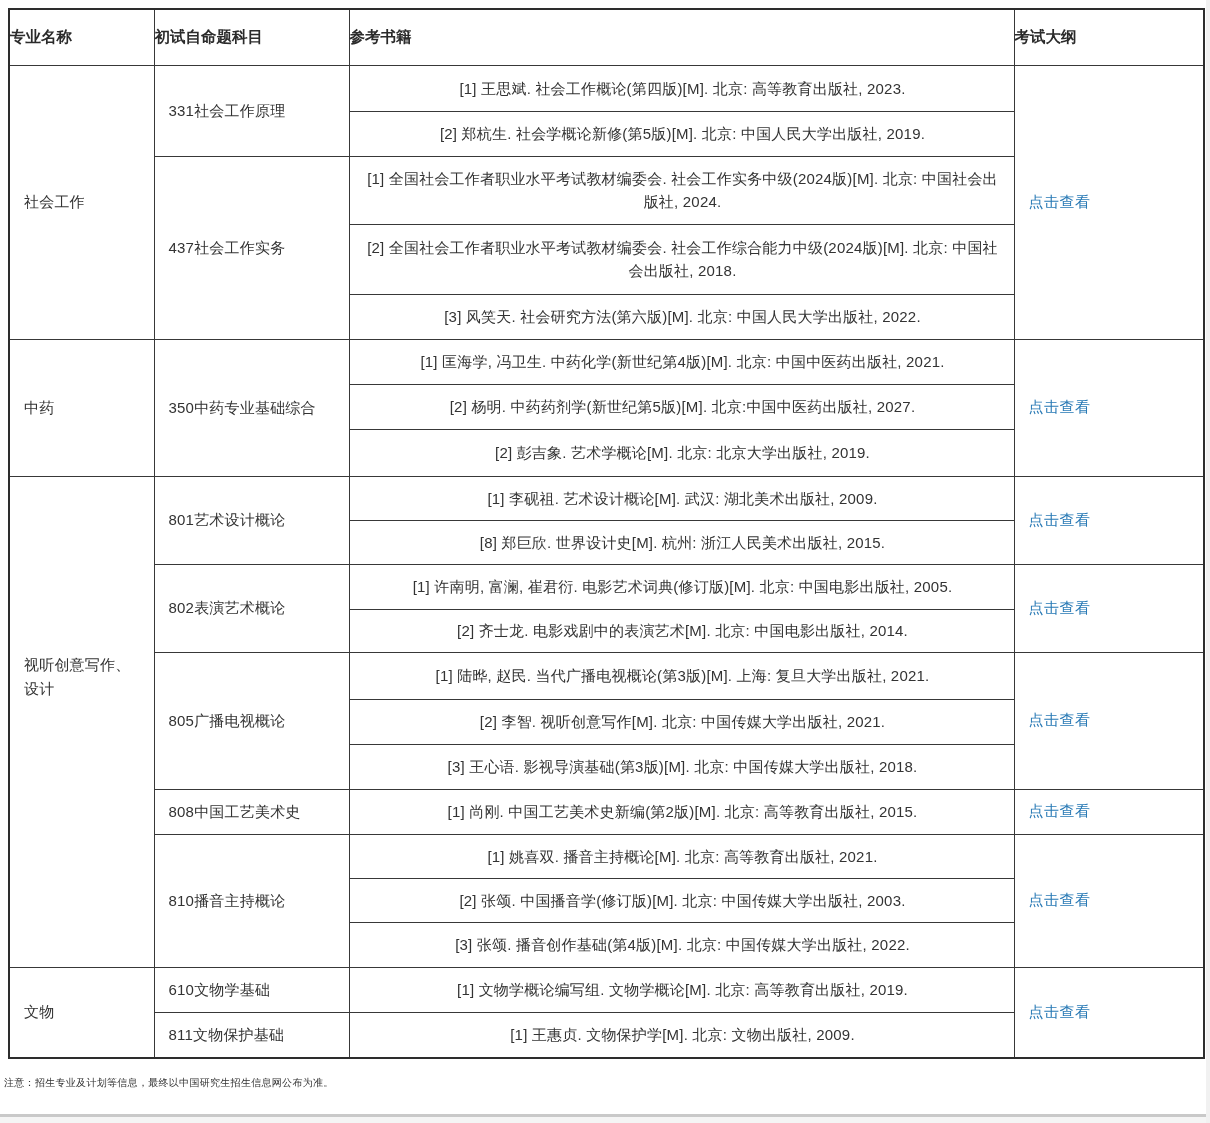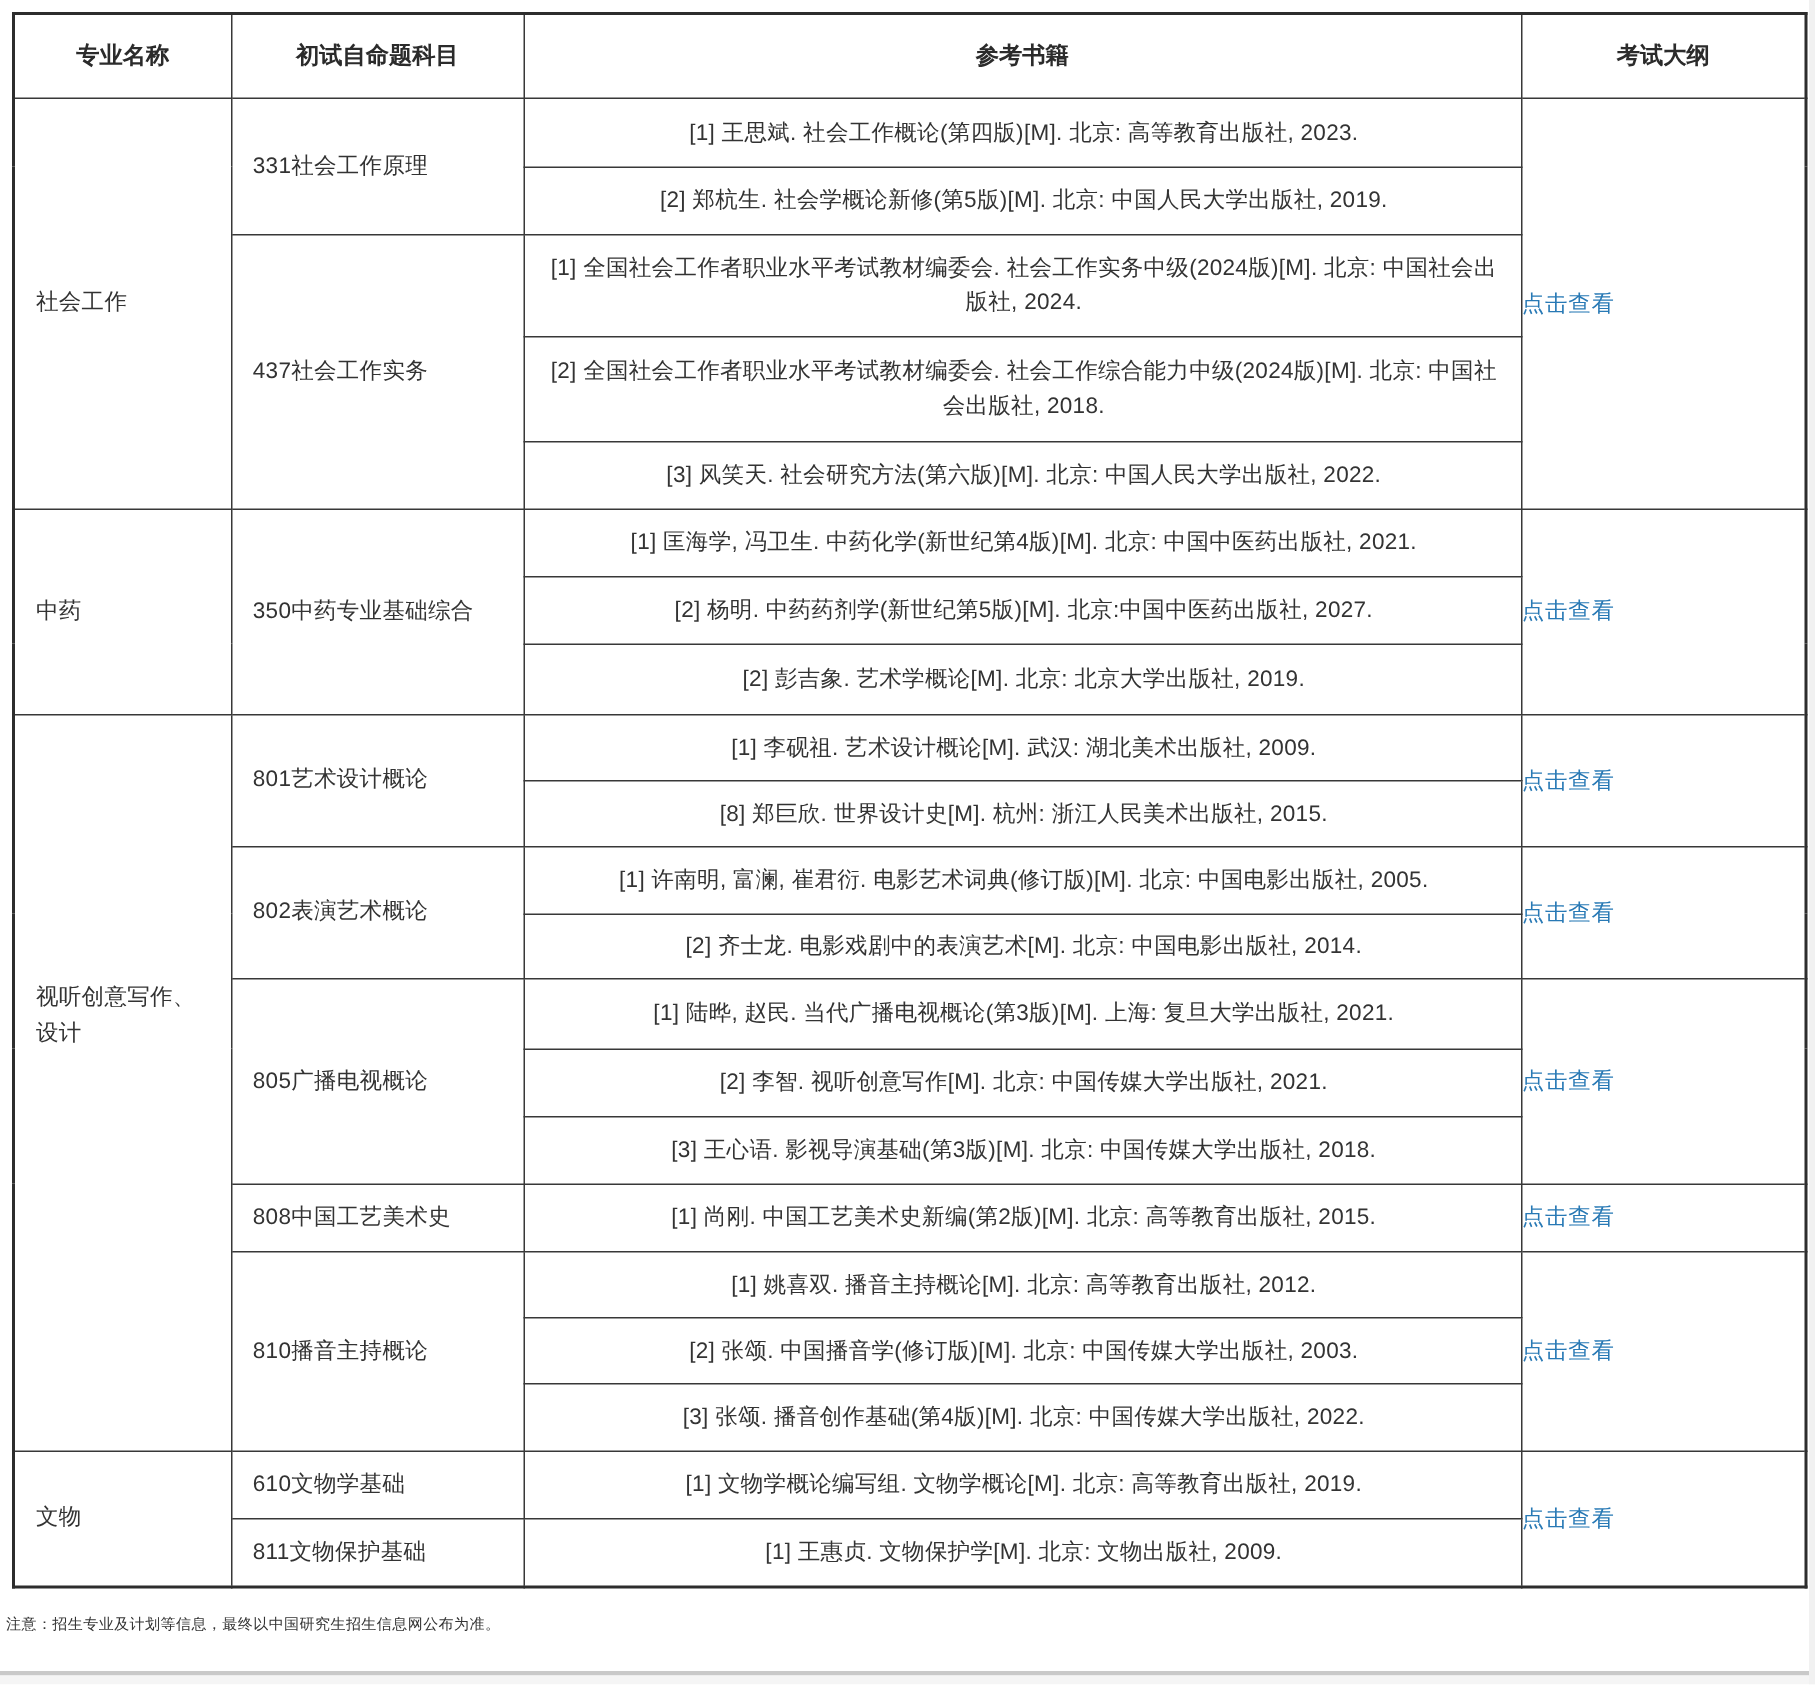--- a/index.html
+++ b/index.html
@@ -21,21 +21,21 @@
   }
   .ref-table th, .ref-table td {
     border: 1px solid #383838;
     font-size: 15px;
     color: #333333;
     vertical-align: middle;
     background: #fff;
   }
   .ref-table th {
     font-weight: bold;
-    text-align: center;
+    text-align: left;
     height: 56px;
     font-size: 15.5px;
     color: #2b2b2b;
   }
   col.c-major   { width: 145px; }
   col.c-subject { width: 195px; }
   col.c-books   { width: 665px; }
   col.c-syll    { width: 190px; }
 
   td.major-cell, td.subject-cell {
@@ -43,21 +43,21 @@
     line-height: 24px;
     letter-spacing: 0.2px;
   }
   td.major-cell.shift-up { padding-bottom: 90px; }
   td.book-cell {
     padding: 8px 12px 8px 14px;
     line-height: 23px;
     letter-spacing: 0.2px;
     text-align: center;
   }
-  td.syllabus-cell { }
+  td.syllabus-cell { padding-left: 14px; }
   .view-link {
     color: #2879b5;
     font-size: 15px;
     cursor: pointer;
     letter-spacing: 0.5px;
   }
 
   .footer-note {
     position: absolute;
     left: 4px; top: 1076px;
@@ -179,21 +179,21 @@
       </tr>
       <tr style="height:45px">
         <td class="subject-cell">808中国工艺美术史</td>
         <td class="book-cell">[1] 尚刚. 中国工艺美术史新编(第2版)[M]. 北京: 高等教育出版社, 2015.</td>
         <td class="syllabus-cell">
           <span class="view-link">点击查看</span>
         </td>
       </tr>
       <tr style="height:44px">
         <td class="subject-cell" rowspan="3">810播音主持概论</td>
-        <td class="book-cell">[1] 姚喜双. 播音主持概论[M]. 北京: 高等教育出版社, 2012.</td>
+        <td class="book-cell">[1] 姚喜双. 播音主持概论[M]. 北京: 高等教育出版社, 2021.</td>
         <td class="syllabus-cell" rowspan="3">
           <span class="view-link">点击查看</span>
         </td>
       </tr>
       <tr style="height:44px">
         <td class="book-cell">[2] 张颂. 中国播音学(修订版)[M]. 北京: 中国传媒大学出版社, 2003.</td>
       </tr>
       <tr style="height:45px">
         <td class="book-cell">[3] 张颂. 播音创作基础(第4版)[M]. 北京: 中国传媒大学出版社, 2022.</td>
       </tr>

